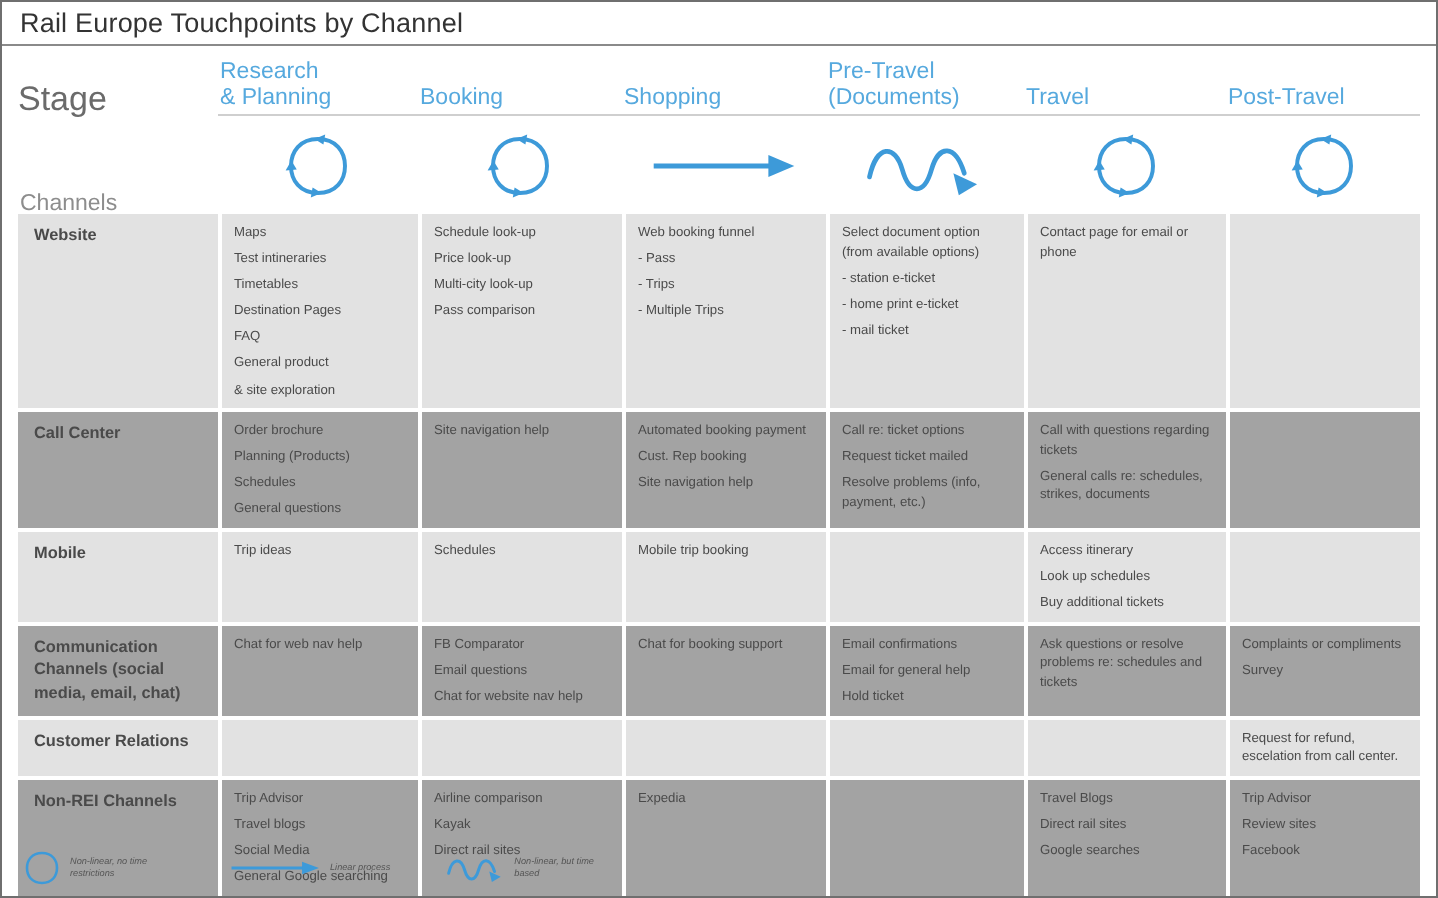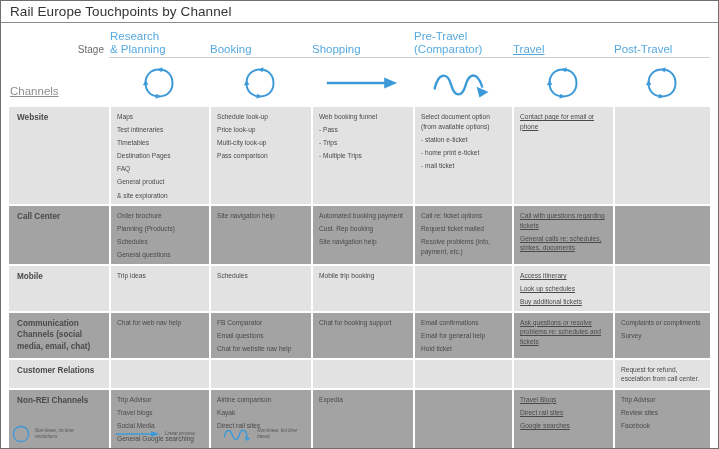--- a/index.html
+++ b/index.html
@@ -42,28 +42,28 @@
   }
   .row{display:flex;width:701px;}
   .cell{box-sizing:border-box;}
 
   
   .c0{width:100px;flex:0 0 100px;}
   .c1{width:100px;flex:0 0 100px;}
   .c2{width:102px;flex:0 0 102px;}
   .c3{width:102px;flex:0 0 102px;}
   .c4{width:99px;flex:0 0 99px;}
-  .c5{width:101px;flex:0 0 101px;text-decoration:underline;}
+  .c5{width:101px;flex:0 0 101px;}
   .c6{width:97px;flex:0 0 97px;}
 
   
   .stage-row{height:34px;align-items:flex-end;}
   .stage-label{
-    font-size:10px;color:#6b6b6b;
-    text-align:right;padding-right:5px;
+    font-size:17px;color:#6b6b6b;
+    padding-right:5px;
     padding-bottom:1px;
     line-height:13px;
   }
   .stage-name{
     font-size:11.5px;color:#56a9de;
     line-height:13px;
     padding-bottom:1px;
     padding-left:1px;
   }
 
@@ -72,22 +72,22 @@
   .icon-cell{
     border-top:1px solid #cfcfcf;
     display:flex;align-items:center;justify-content:center;
     padding-top:2px;
   }
   .icon-cell.blank{border-top:none;}
 
   
   .channels-label{
     position:absolute;
-    left:9px;top:84px;
-    font-size:11.5px;color:#8d8d8d;text-decoration:underline;
+    left:9px;top:95px;
+    font-size:11.5px;color:#8d8d8d;
   }
 
   
   .body-row{position:relative;justify-content:flex-end;}
   .body-row .cell{
     padding:5px 6px 4px 6px;
     font-size:6.6px;
     line-height:9.6px;
     color:#4a4a4a;
     vertical-align:top;
@@ -146,21 +146,21 @@
         <div>&amp; Planning</div>
       </div>
       <div class="cell c3 stage-name">
         <div>Booking</div>
       </div>
       <div class="cell c2 stage-name">
         <div>Shopping</div>
       </div>
       <div class="cell c4 stage-name">
         <div>Pre-Travel</div>
-        <div>(Comparator)</div>
+        <div>(Documents)</div>
       </div>
       <div class="cell c5 stage-name">
         <div>Travel</div>
       </div>
       <div class="cell c6 stage-name">
         <div>Post-Travel</div>
       </div>
     </div>
 
     <div class="row icon-row">

